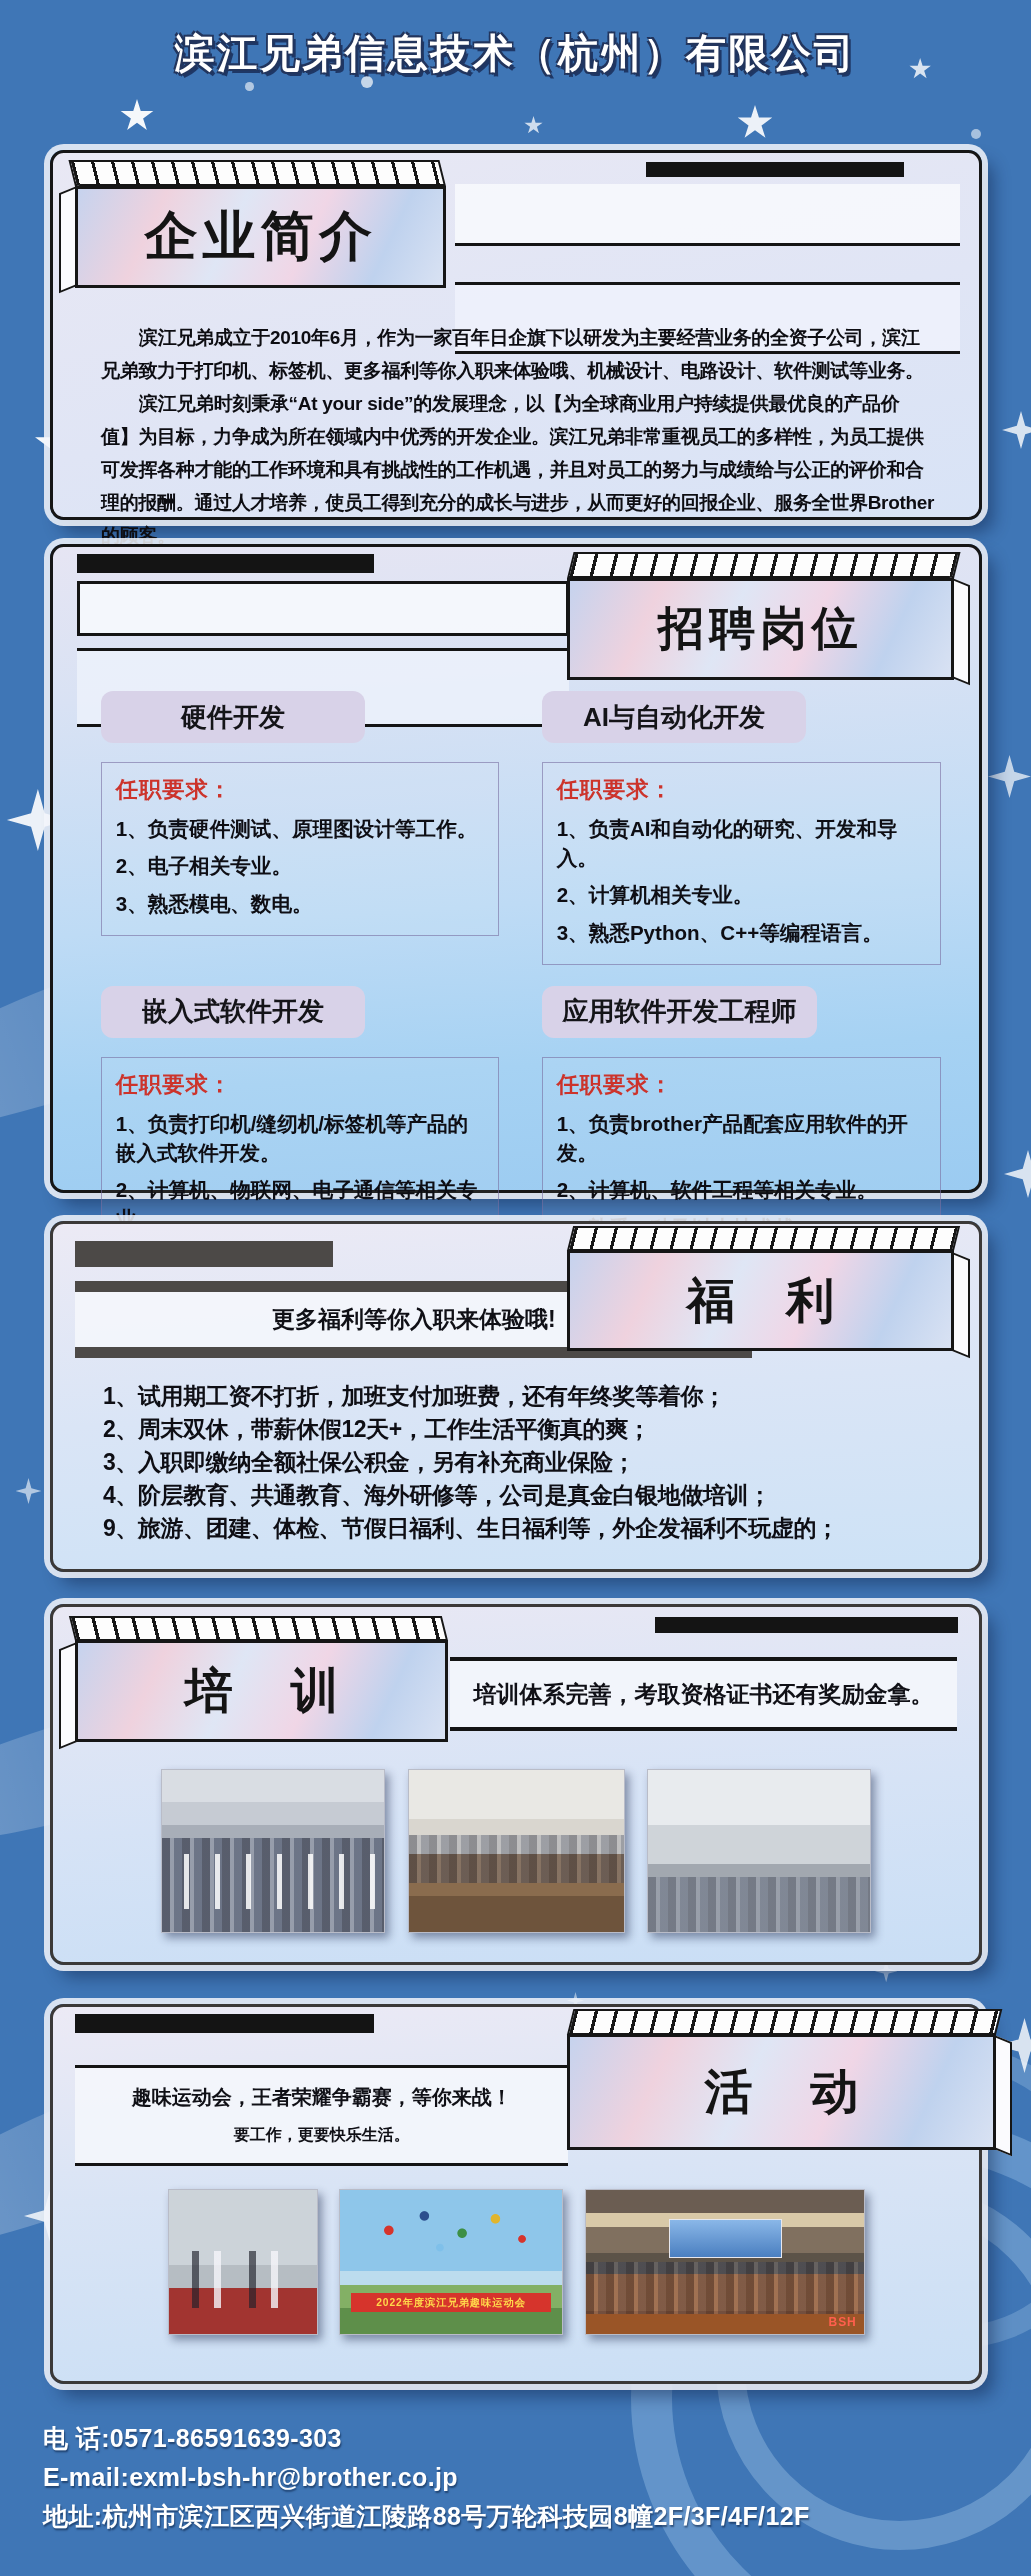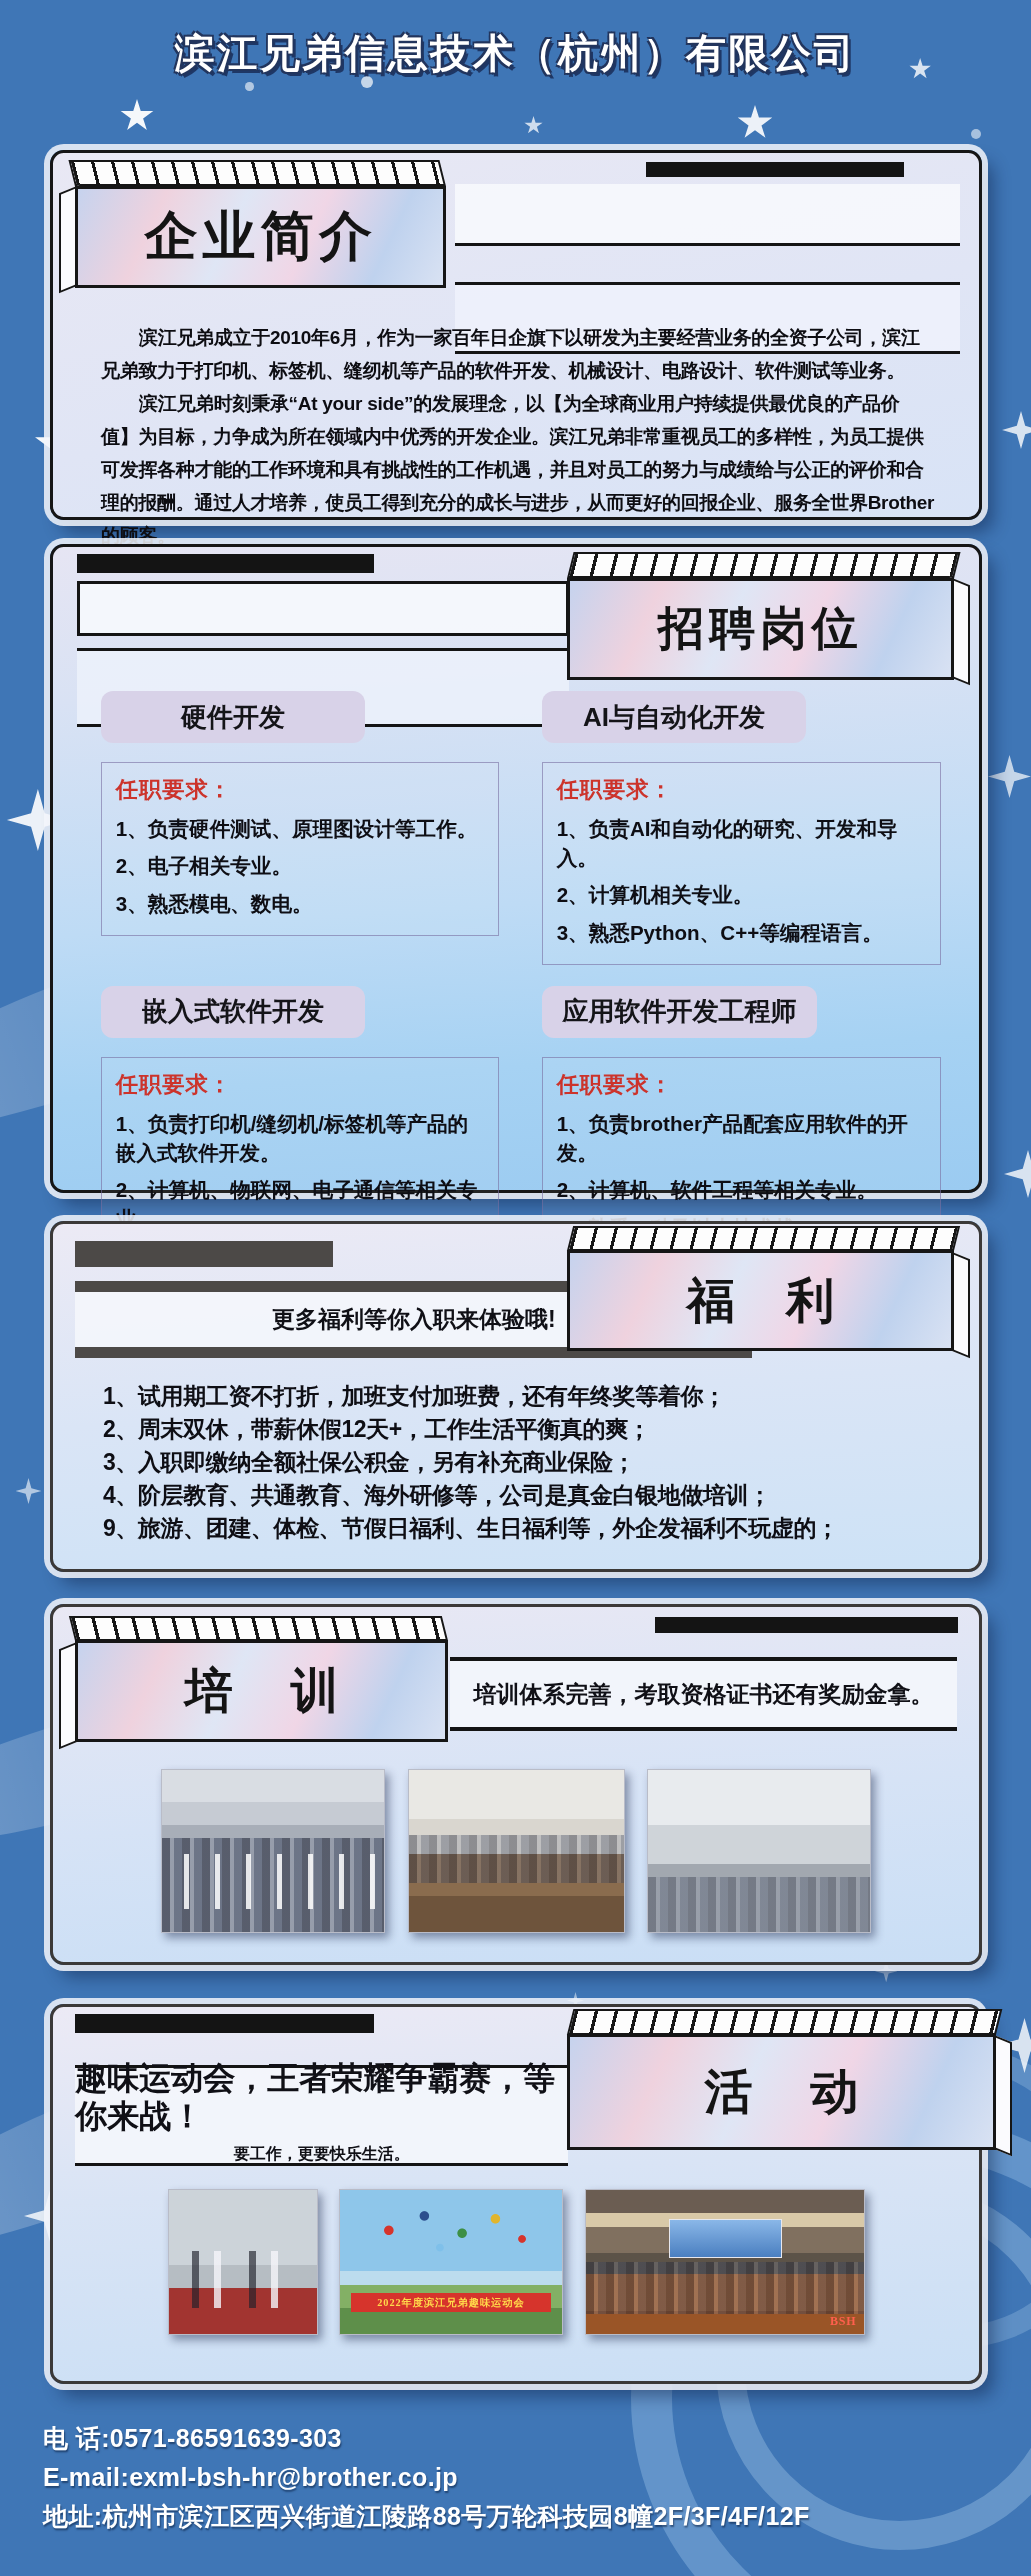--- a/index.html
+++ b/index.html
@@ -176,21 +176,21 @@
   <div class="panel p1">
     <div class="decorbar" style="left:593px;top:8.6px;width:258px;height:15.5px;"></div>
     <div class="strip" style="left:402px;top:31px;width:505px;height:62px;background:rgba(248,249,253,.85);border-bottom:3.4px solid #141414;"></div>
     <div class="strip" style="left:402px;top:129px;width:505px;height:72px;background:rgba(240,243,252,.8);border-top:3.4px solid #141414;border-bottom:3.4px solid #141414;"></div>
     <div class="hbox hleft" style="left:22.3px;top:6.9px;width:371px;">
       <div class="hatch"></div>
       <div class="flap" style="height:96px;"></div>
       <div class="hface" style="height:96px;font-size:53px;letter-spacing:5.2px;">企业简介</div>
     </div>
     <div class="intro-text">
-        <div class="para">滨江兄弟成立于2010年6月，作为一家百年日企旗下以研发为主要经营业务的全资子公司，滨江兄弟致力于打印机、标签机、缝纫机等产品的软件开发、机械设计、电路设计、软件测试等业务。</div>
+        <div class="para">滨江兄弟成立于2010年6月，作为一家百年日企旗下以研发为主要经营业务的全资子公司，滨江兄弟致力于打印机、标签机、更多福利等你入职来体验哦、机械设计、电路设计、软件测试等业务。</div>
         <div class="para">滨江兄弟时刻秉承“At your side”的发展理念，以【为全球商业用户持续提供最优良的产品价值】为目标，力争成为所在领域内中优秀的开发企业。滨江兄弟非常重视员工的多样性，为员工提供可发挥各种才能的工作环境和具有挑战性的工作机遇，并且对员工的努力与成绩给与公正的评价和合理的报酬。通过人才培养，使员工得到充分的成长与进步，从而更好的回报企业、服务全世界Brother的顾客。</div>
       </div>
   </div>
 
   <div class="panel p2">
     <div class="decorbar" style="left:24px;top:6.9px;width:297px;height:19px;"></div>
     <div class="strip" style="left:24px;top:34px;width:492px;height:55px;border:3px solid #141414;background:rgba(246,248,253,.9);"></div>
     <div class="strip" style="left:24px;top:101px;width:492px;height:79px;border-top:3.4px solid #141414;border-bottom:3.4px solid #141414;background:rgba(238,242,251,.8);"></div>
     <div class="hbox hright" style="left:514px;top:5.2px;width:387px;">
       <div class="hatch"></div>
@@ -283,29 +283,29 @@
       </div>
       <div class="photo ph-t3" style="width:222px;height:162px;">
         <div class="crowd" style="height:34%;opacity:.6;"></div>
       </div>
     </div>
   </div>
 
   <div class="panel p5 grayline">
     <div class="decorbar" style="left:22.3px;top:6.9px;width:299px;height:19px;"></div>
     <div class="tagbox" style="left:22.3px;top:58px;width:493px;height:101px;border-top:3.4px solid #141414;border-bottom:3.4px solid #141414;flex-direction:column;">
-      <div class="tagline-line" style="font-size:32px;font-weight:900;line-height:38px;">趣味运动会，王者荣耀争霸赛，等你来战！</div>
+      <div class="tagline-line" style="font-size:20px;font-weight:900;line-height:38px;">趣味运动会，王者荣耀争霸赛，等你来战！</div>
       <div class="tagline-line" style="font-size:16px;font-weight:900;line-height:38px;">要工作，更要快乐生活。</div>
     </div>
     <div class="hbox hright" style="left:514px;top:1.7px;width:429px;">
       <div class="hatch" style="height:21.5px;"></div>
       <div class="flap" style="height:110px;"></div>
       <div class="hface" style="height:110px;font-size:48px;letter-spacing:22.3px;padding-left:22.3px;">活 动</div>
     </div>
-    <div class="photo-row" style="top:182px;gap:21.5px;font-family:Liberation Serif, serif;">
+    <div class="photo-row" style="top:182px;gap:21.5px;">
       <div class="photo ph-a1" style="width:148px;height:144px;">
         <div class="players"></div>
       </div>
       <div class="photo ph-a2" style="width:222px;height:144px;">
         <div class="ph-banner">2022年度滨江兄弟趣味运动会</div>
       </div>
       <div class="photo ph-a3" style="width:278px;height:144px;">
         <div class="screen"></div>
         <div class="crowd" style="height:36%;bottom:14%;opacity:.75;"></div>
         <div class="ph-logo">BSH</div>

